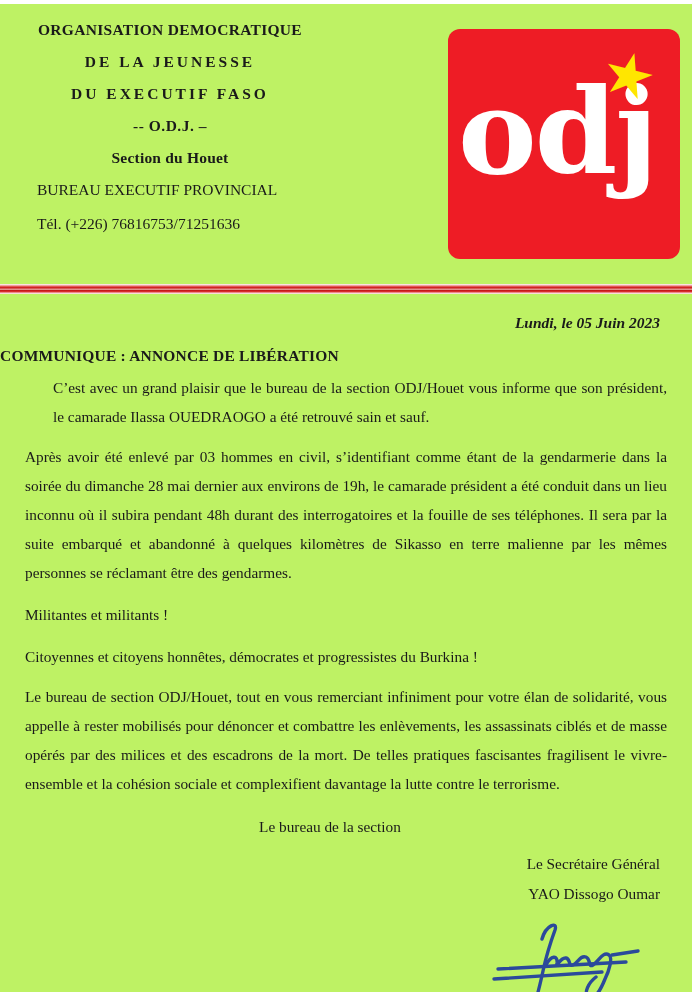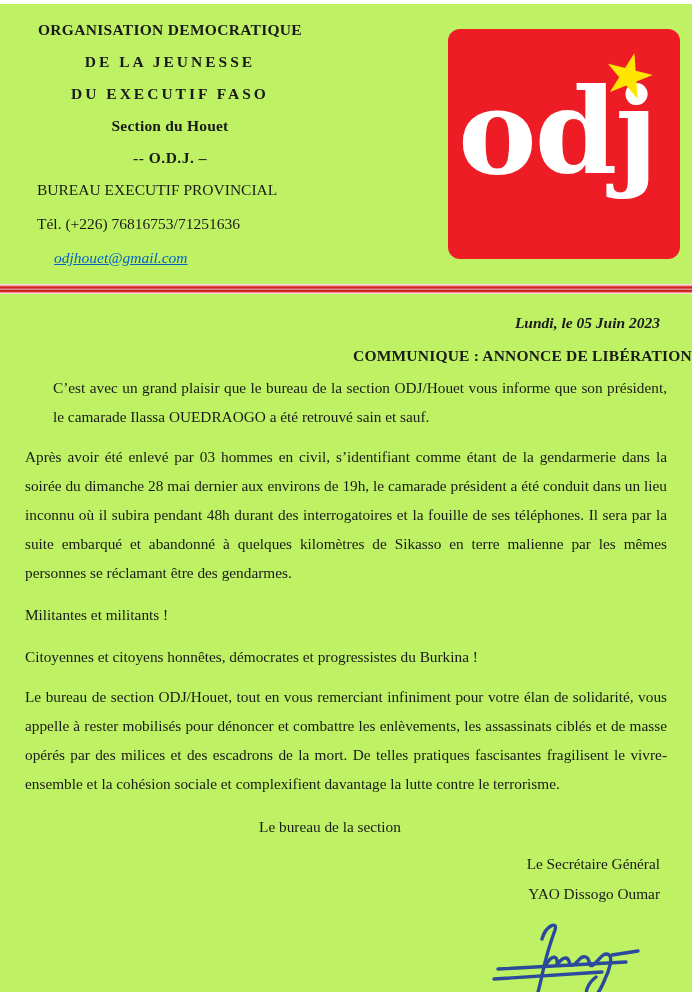--- a/index.html
+++ b/index.html
@@ -54,21 +54,21 @@
       #f0b5b5 52%, #c41616 64%, #d93030 76%, #f2a9a9 88%, #ffffff 100%);
   }
   
   .dateline{
     margin:20px 32px 0 0;
     text-align:right;
     font-size:15.5px;font-weight:bold;font-style:italic;
   }
   .subject{
     margin-top:15px;
-    text-align:right;
+    text-align:left;
     font-size:15.5px;font-weight:bold;letter-spacing:0.2px;
   }
   .body-text{margin:8px 25px 0 25px;font-size:15.3px;}
   .body-text p{margin:0;padding:0;line-height:29px;text-align:justify;}
   .p-intro{margin-left:28px !important;margin-top:8px !important;}
   .p-std{margin-top:11px !important;}
   .p-sal{margin-top:13px !important;text-align:left !important;}
   
   .closing{margin:14px 32px 0 0;text-align:right;font-size:15.3px;}
   .closing div{line-height:30px;}
@@ -85,27 +85,24 @@
 </head>
 <body>
 
 <div class="page">
 
   <div class="letterhead">
     <div class="lh-left">
       <div class="lh-line lh-org1">ORGANISATION DEMOCRATIQUE</div>
       <div class="lh-line lh-org2">DE LA JEUNESSE</div>
       <div class="lh-line lh-org3">DU EXECUTIF FASO</div>
+      <div class="lh-line lh-odj">-- O.D.J. –</div>
       <div class="lh-line lh-section">Section du Houet</div>
-      <div class="lh-line lh-odj">-- O.D.J. –</div>
       <div class="lh-bureau">BUREAU EXECUTIF PROVINCIAL</div>
       <div class="lh-phone">Tél. (+226) 76816753/71251636</div>
-      <div class="lh-email-row">
-        <span class="lh-email">odjhouet@gmail.com</span>
-      </div>
     </div>
 
     <div class="logo">
       <div class="logo-text">odj</div>
       <div class="logo-star">★</div>
     </div>
   </div>
 
   <div class="rule"></div>
 

